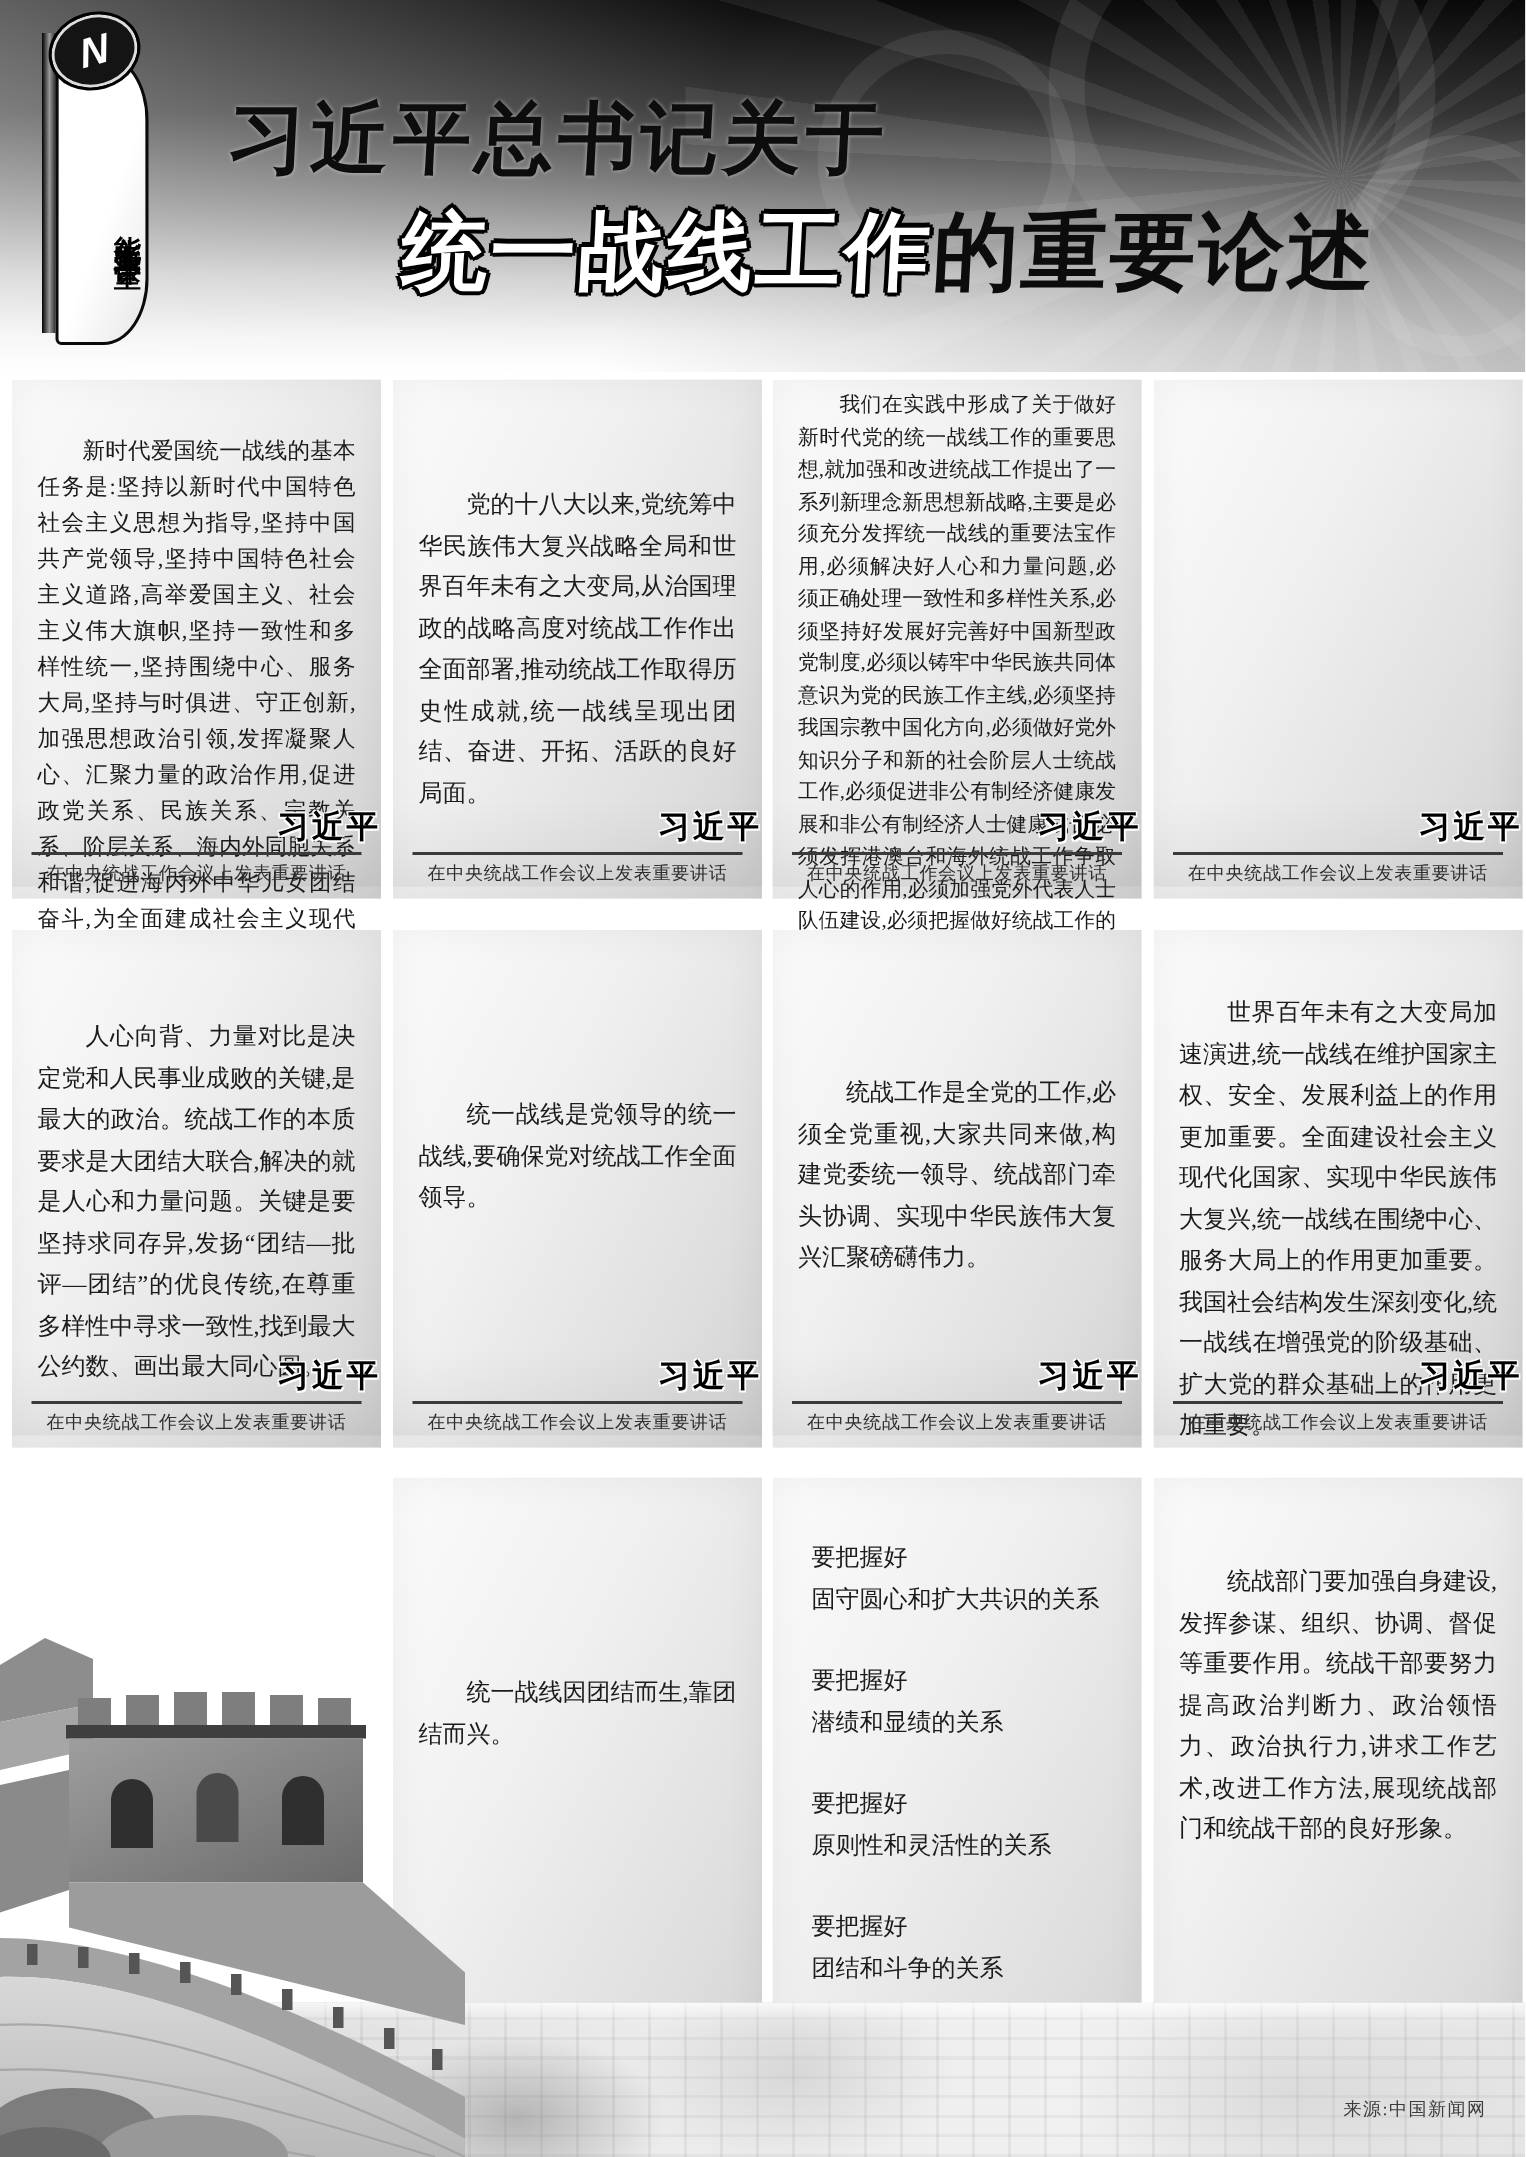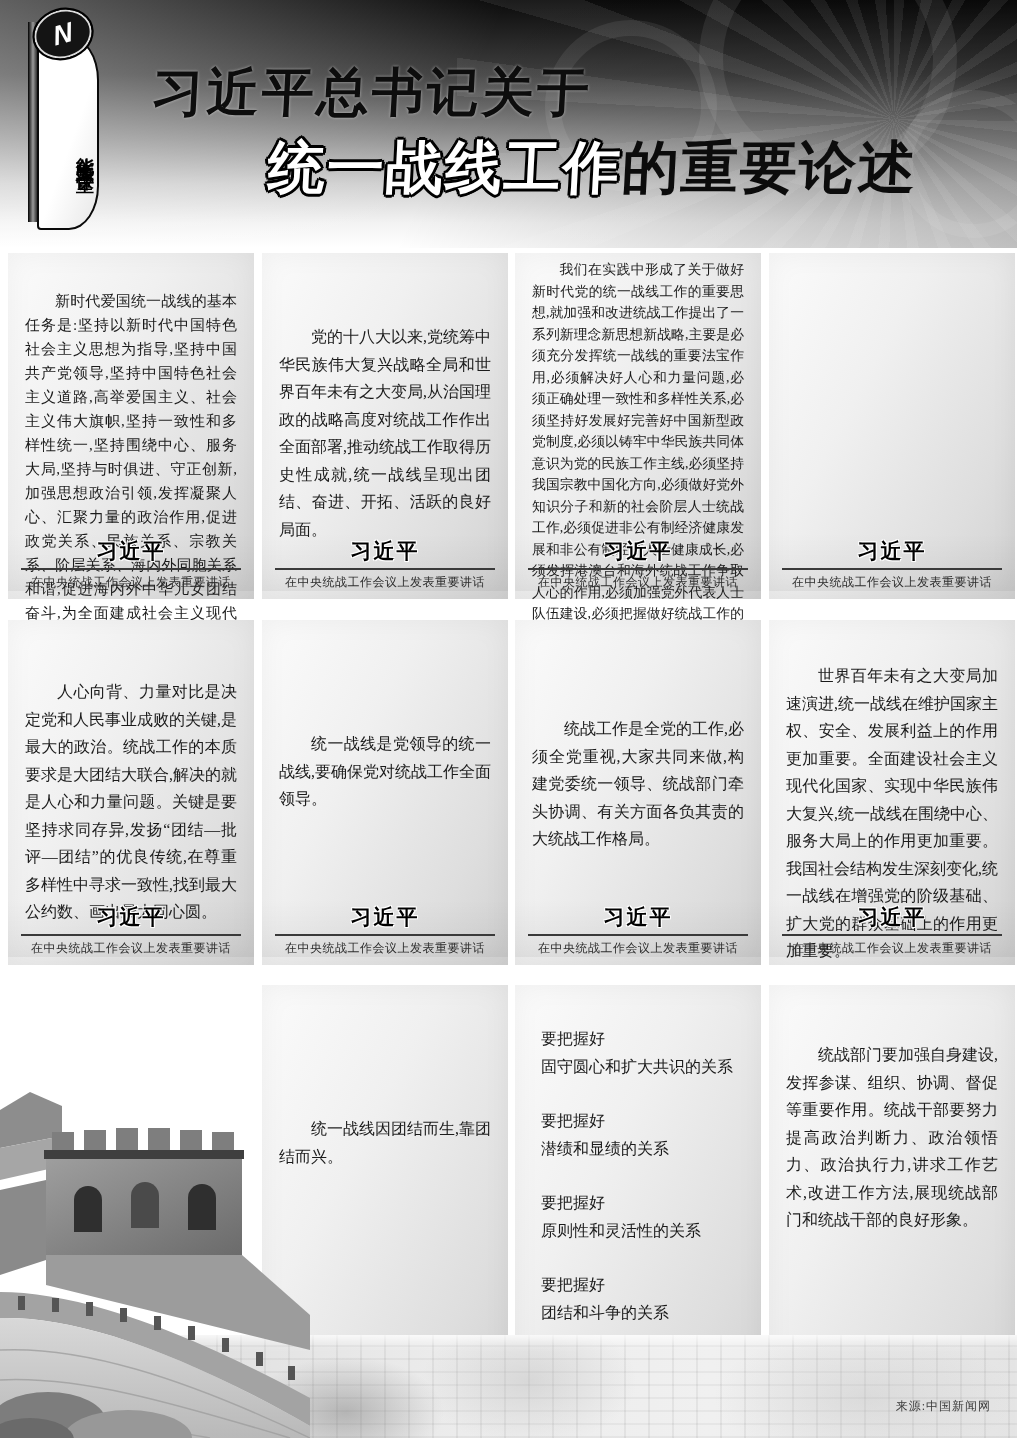--- a/index.html
+++ b/index.html
@@ -56,21 +56,21 @@
         padding:0 17px;font-size:16px;line-height:1.72;}
   .body p{margin:0;text-indent:2em;}
   .pt6{padding-top:6px}.pt36{padding-top:36px}.pt42{padding-top:42px}.pt56{padding-top:56px}
   .pt58{padding-top:58px}.pt70{padding-top:70px}.pt95{padding-top:95px}.pt110{padding-top:110px}
   .pt130{padding-top:130px}.pt40{padding-top:40px}
   .fs15{font-size:15px;line-height:1.6}.fs14{font-size:13.8px;line-height:1.56}
 
   .cfoot{position:absolute;left:0;right:0;bottom:8px;text-align:center;
          background:linear-gradient(rgba(0,0,0,0),rgba(0,0,0,0.05));padding-top:4px;}
   .sig{font-size:21px;font-weight:bold;color:#000;letter-spacing:2px;
-       text-shadow:0 0 2px #fff,1px 1px 0 #fff,-1px -1px 0 #fff,1px -1px 0 #fff,-1px 1px 0 #fff;}
+       text-shadow:0 0 2px #fff,1px 1px 0 #fff,-1px -1px 0 #fff,1px -1px 0 #fff,-1px 1px 0 #fff;text-align:right;}
   .sigline{height:2px;background:#3a3a3a;margin:3px 13px 4px;}
   .caption{font-size:12px;color:#2d2d2d;letter-spacing:.5px;font-family:"Liberation Serif",serif;}
 
   .grasp{padding-left:26px;padding-right:14px;text-align:left;}
   .grasp .gi{margin-bottom:27px;}
   .grasp .gl{display:block;text-indent:0;}
 
   
   .gw-photo{position:absolute;left:0;top:1040px;width:310px;height:398px;}
   .gw-strip{position:absolute;left:0;top:1335px;width:1017px;height:103px;
@@ -173,21 +173,21 @@
       </div>
     <div class="cfoot">
       <div class="sig">习近平</div>
       <div class="sigline"></div>
       <div class="caption">在中央统战工作会议上发表重要讲话</div>
     </div>
   </div>
 
   <div class="card r2 colC">
     <div class="body pt95">
-        <p>统战工作是全党的工作,必须全党重视,大家共同来做,构建党委统一领导、统战部门牵头协调、有关方面各负其责的大统战工作格局。</p>
+        <p>统战工作是全党的工作,必须全党重视,大家共同来做,构建党委统一领导、统战部门牵头协调、实现中华民族伟大复兴汇聚磅礴伟力。</p>
       </div>
     <div class="cfoot">
       <div class="sig">习近平</div>
       <div class="sigline"></div>
       <div class="caption">在中央统战工作会议上发表重要讲话</div>
     </div>
   </div>
 
   <div class="card r2 colD">
     <div class="body pt42">

